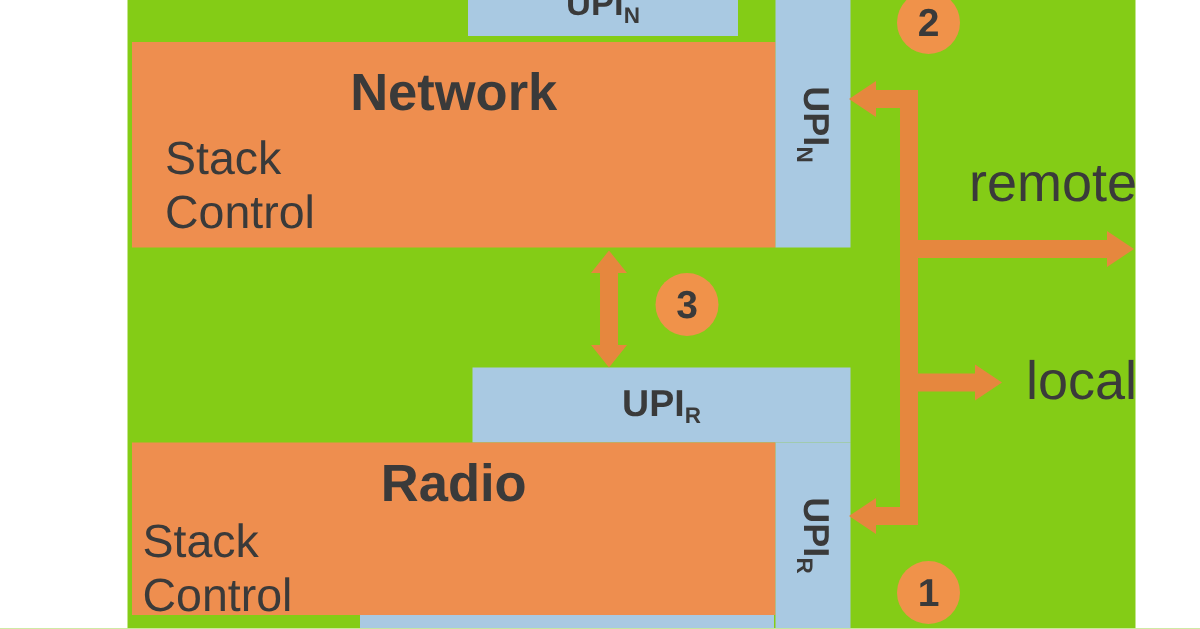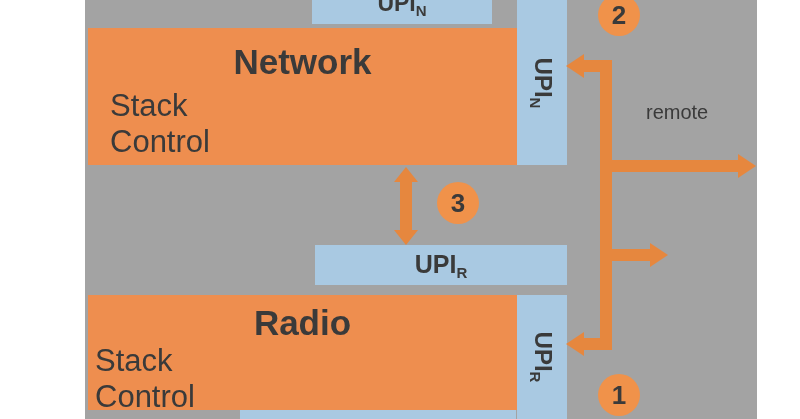--- a/index.html
+++ b/index.html
@@ -1,21 +1,21 @@
 <!DOCTYPE html>
 <html><head>
 <meta charset="utf-8">
 <style>
   * { margin:0; padding:0; box-sizing:border-box; }
   html,body { background:#fff; }
   body { font-family:"Liberation Sans", sans-serif; }
 
   #canvas {
     position:relative; width:800px; height:419px;
-    background:#a3a3a3; overflow:hidden; color:#3a3a3a;
+    background:#84cc16; overflow:hidden; color:#3a3a3a;
   }
   .margin { position:absolute; top:0; height:419px; background:#ffffff; }
   .margin.left  { left:0;     width:85px; }
   .margin.right { left:757px; width:43px; }
 
   .module { position:absolute; background:#ee8e4f; }
   .module-inner { display:flex; flex-direction:column; justify-content:space-between; height:100%; }
   .module-title { text-align:center; font-weight:bold; font-size:35px; line-height:40px; }
   .module-row { display:flex; justify-content:space-between; font-size:31px; line-height:36px;flex-direction:column; }
 
@@ -28,21 +28,21 @@
   #network-top-tab { left:312px; top:0; width:180px; height:24px;
     display:flex; justify-content:center; align-items:flex-end; overflow:hidden; }
   #network-top-tab .tab-text { font-weight:bold; font-size:23px; line-height:27px; }
 
   #network-side-tab { left:517px; top:0;     width:50px; height:165px; }
   #radio-side-tab   { left:517px; top:295px; width:50px; height:124px; }
   .vtext { position:absolute; top:50%; left:50%;
     transform:translate(-50%,-50%) rotate(90deg);
     white-space:nowrap; font-weight:bold; font-size:24px; }
 
-  #radio-top-tab { left:315px; top:245px; width:252px; height:40px;
+  #radio-top-tab { left:315px; top:245px; width:252px; height:50px;
     display:flex; justify-content:center; align-items:center; }
   #radio-top-tab .tab-text { font-weight:bold; font-size:25px; }
 
   #bottom-strip { left:240px; top:410px; width:276px; height:9px; }
 
   .sub { font-size:15px; vertical-align:-5px; font-weight:bold; }
 
   .badge { position:absolute; width:42px; height:42px; border-radius:50%;
     background:#f0924a; display:flex; align-items:center; justify-content:center;
     font-weight:bold; font-size:26px; }
@@ -63,21 +63,21 @@
   #elbow-bottom { left:584px; top:338px; width:28px;  height:12px; }
   #elbow-bottom-head { left:566px; top:332px; }
   #remote-bar   { left:612px; top:160px; width:126px; height:12px; }
   #remote-head  { left:738px; top:154px; }
   #local-bar    { left:612px; top:249px; width:38px;  height:12px; }
   #local-head   { left:650px; top:243px; }
   #duplex-bar   { left:400px; top:181px; width:12px;  height:50px; }
   #duplex-up    { left:394px; top:167px; }
   #duplex-down  { left:394px; top:230px; }
 
-  .endpoint-label { position:absolute; font-size:20px; }
+  .endpoint-label { position:absolute; font-size:36px; }
   #remote-label { left:646px; top:101px; }
   #local-label  { left:684px; top:233px; }
 </style>
 </head>
 <body>
 
 <div id="canvas">
 
   <div class="margin left"></div>
   <div class="margin right"></div>
@@ -132,18 +132,19 @@
   <div class="head right" id="remote-head"></div>
 
   <div class="arrow-bar" id="local-bar"></div>
   <div class="head right" id="local-head"></div>
 
   <div class="arrow-bar" id="duplex-bar"></div>
   <div class="head up" id="duplex-up"></div>
   <div class="head down" id="duplex-down"></div>
 
   <div class="endpoint-label" id="remote-label">remote</div>
+  <div class="endpoint-label" id="local-label">local</div>
 
   <div class="badge" id="badge-2">2</div>
   <div class="badge" id="badge-3">3</div>
   <div class="badge" id="badge-1">1</div>
 
 </div>
 
 </body></html>

